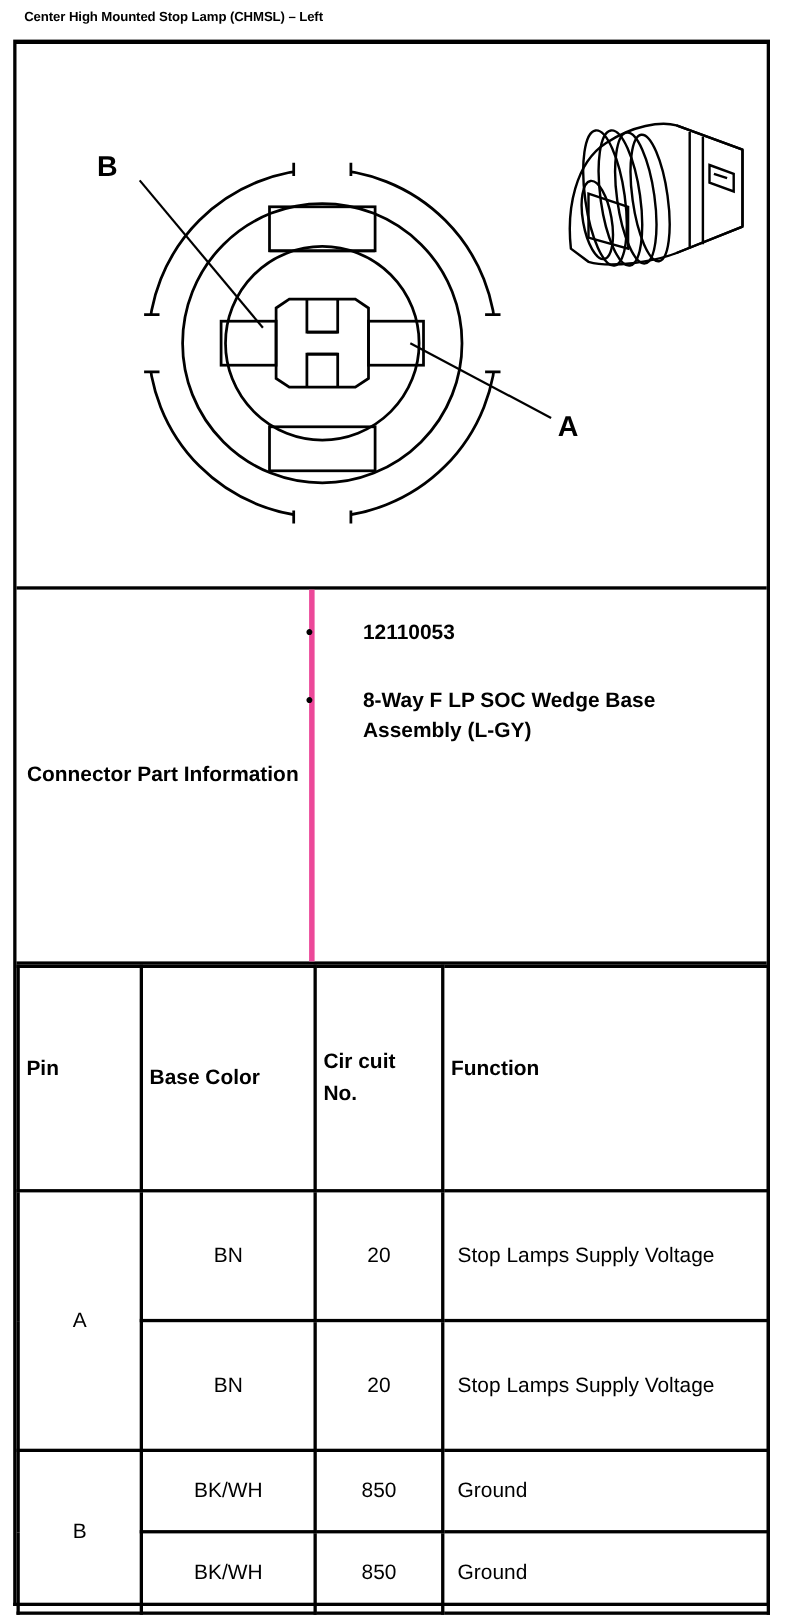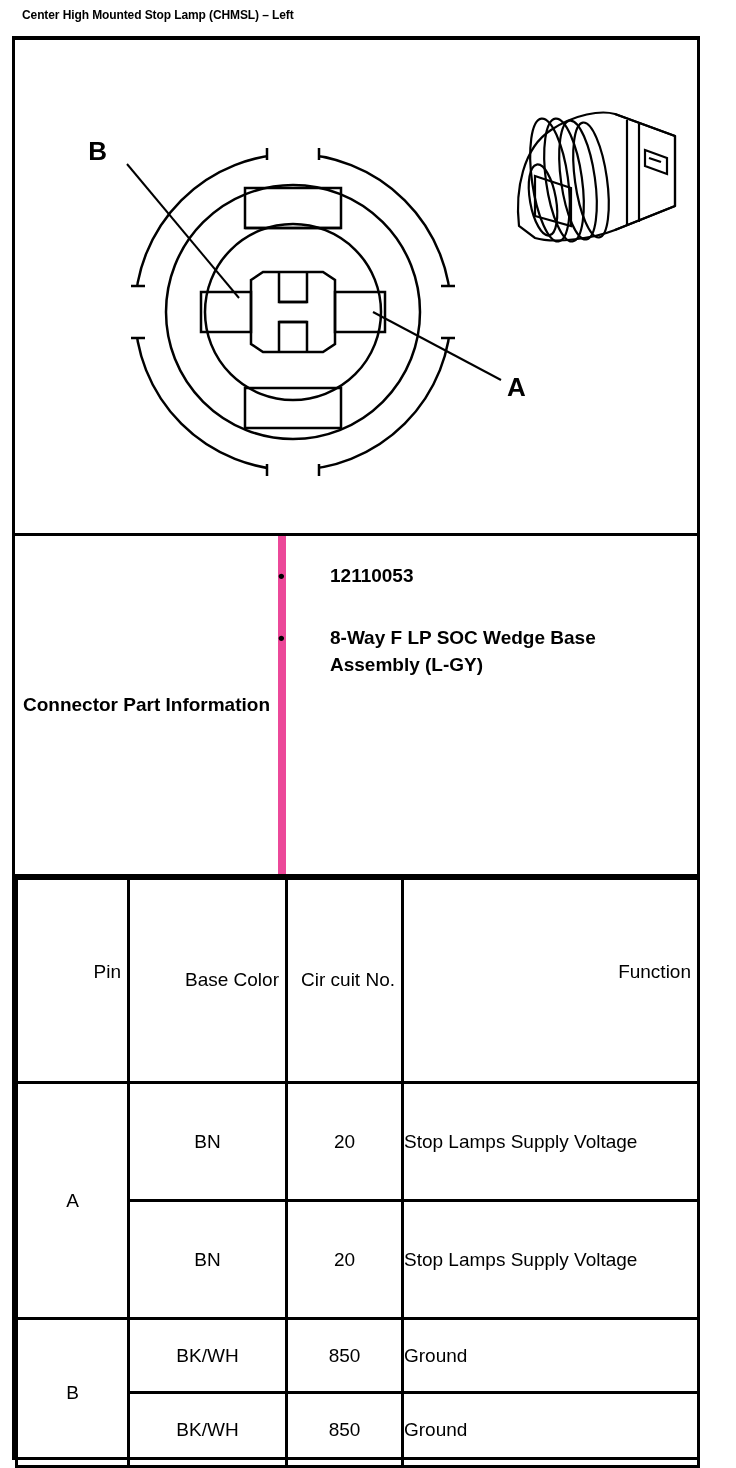--- a/index.html
+++ b/index.html
@@ -53,21 +53,21 @@
   .cpi-row {
     position: absolute;
     left: 0; top: 496px;
     width: 682px; height: 341px;
     border-bottom: 3px solid #000;
   }
   .cpi-label {
     position: absolute;
     left: 0; top: 0;
     width: 271px; height: 100%;
-    border-right: 8px solid #ec4899;
+    border-right: 5px solid #ec4899;
     display: flex;
     align-items: center;
     justify-content: center;
     text-align: center;
     font-size: 19px;
     font-weight: bold;
     line-height: 1.5;
   }
   .cpi-value {
     position: absolute;
@@ -89,29 +89,29 @@
   
   .pintable {
     position: absolute;
     left: 0; top: 837px;
     width: 682px;
     border-collapse: collapse;
     table-layout: fixed;
   }
   .pintable td, .pintable th {
     border: 3px solid #000;
-    padding: 0;
+    padding: 12px;
     font-size: 19px;
     font-weight: normal;
     vertical-align: middle;
   }
   .pintable thead th {
     height: 204px;
-    font-weight: normal;
-    text-align: right;
+    font-weight: bold;
+    text-align: left;
     line-height: 1.5;
     padding: 0 6px;
   }
   .th-pin { vertical-align: bottom; padding-bottom: 16px !important; }
   .th-wire { vertical-align: middle; }
   .th-cir  { vertical-align: middle; }
   .th-func { vertical-align: bottom; padding-bottom: 16px !important; }
   .col-pin  { width: 112px; }
   .col-wire { width: 158px; }
   .col-cir  { width: 116px; }

